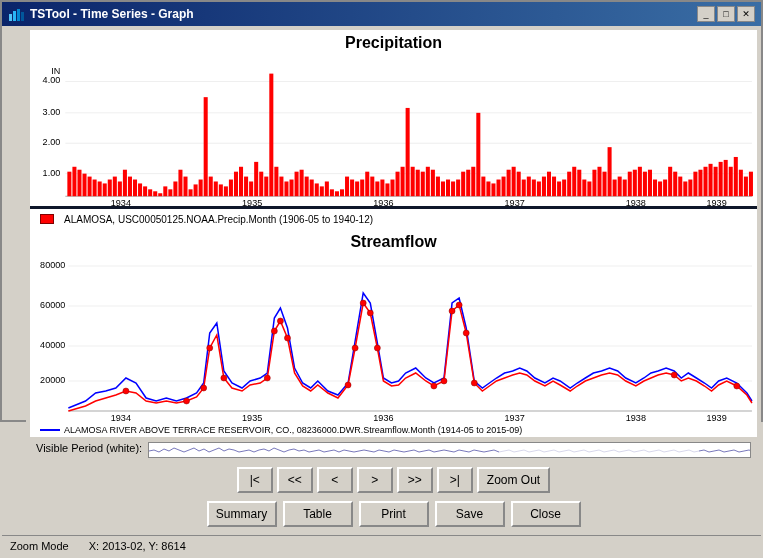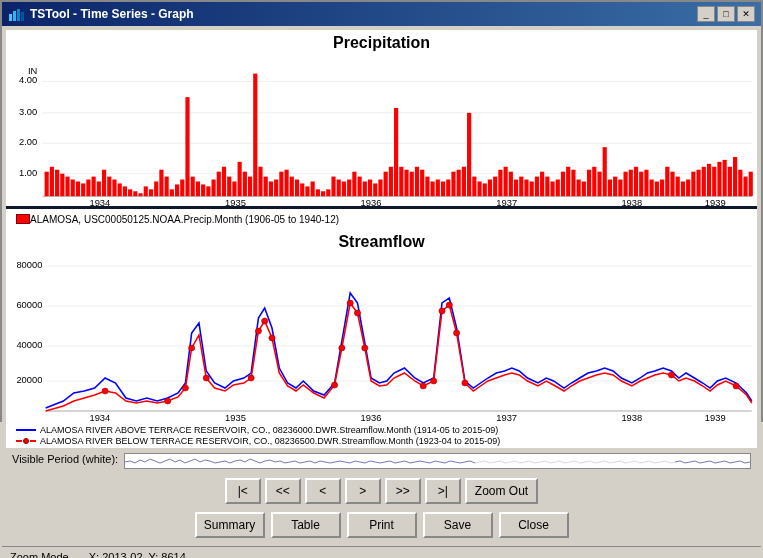--- a/index.html
+++ b/index.html
@@ -57,20 +57,21 @@
       cursor: pointer;
       color: black;
     }
     .content-area {
       background: #d4d0c8;
       flex: 1;
       display: flex;
       flex-direction: column;
       padding: 4px;
       gap: 2px;
+      margin-left: 24px;
     }
     .chart-container {
       background: white;
       flex: 1;
       display: flex;
       flex-direction: column;
       overflow: hidden;
     }
     .chart-section {
       display: flex;
@@ -91,21 +92,21 @@
     
     .precip-chart {
       height: 155px;
       border-bottom: 3px solid #0f172a;
       text-decoration: underline;
     }
     .precip-legend {
       padding: 2px 10px;
       display: flex;
       align-items: center;
-      gap: 0;
+      gap: 10px;
       font-size: 10px;
       height: 20px;
     }
     .legend-color-box {
       width: 14px;
       height: 10px;
       background: red;
       border: 1px solid #800000;
     }
     
@@ -480,28 +481,20 @@
             <circle cx="440" cy="130" r="3" fill="red" stroke="darkred" stroke-width="0.5"></circle>
             <circle cx="638" cy="122" r="3" fill="red" stroke="darkred" stroke-width="0.5"></circle>
             <circle cx="700" cy="133" r="3" fill="red" stroke="darkred" stroke-width="0.5"></circle>
           </svg>
         </div>
         <div class="stream-legend">
           <div class="legend-line">
             <div class="legend-blue-line"></div>
             <span>ALAMOSA RIVER ABOVE TERRACE RESERVOIR, CO., 08236000.DWR.Streamflow.Month (1914-05 to 2015-09)</span>
           </div>
-          <div class="legend-line">
-            <div class="legend-red-dot-line">
-              <div class="legend-red-line-seg"></div>
-              <div class="legend-red-circle"></div>
-              <div class="legend-red-line-seg"></div>
-            </div>
-            <span>ALAMOSA RIVER BELOW TERRACE RESERVOIR, CO., 08236500.DWR.Streamflow.Month (1923-04 to 2015-09)</span>
-          </div>
         </div>
       </div>
     </div>
 
     <div class="visible-period">
       <span>Visible Period (white):</span>
       <div class="minimap">
         <svg width="100%" height="100%" preserveAspectRatio="none">
 
           <rect x="0" y="0" width="100%" height="100%" fill="white"></rect>

